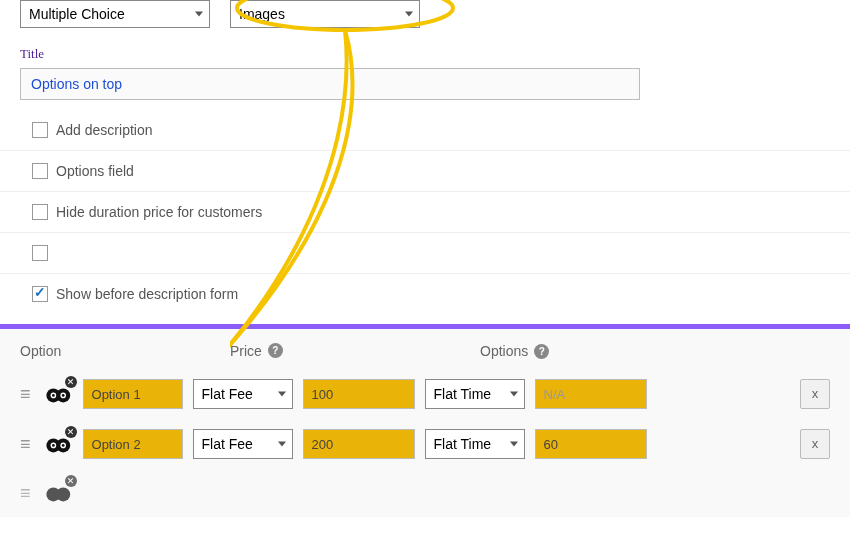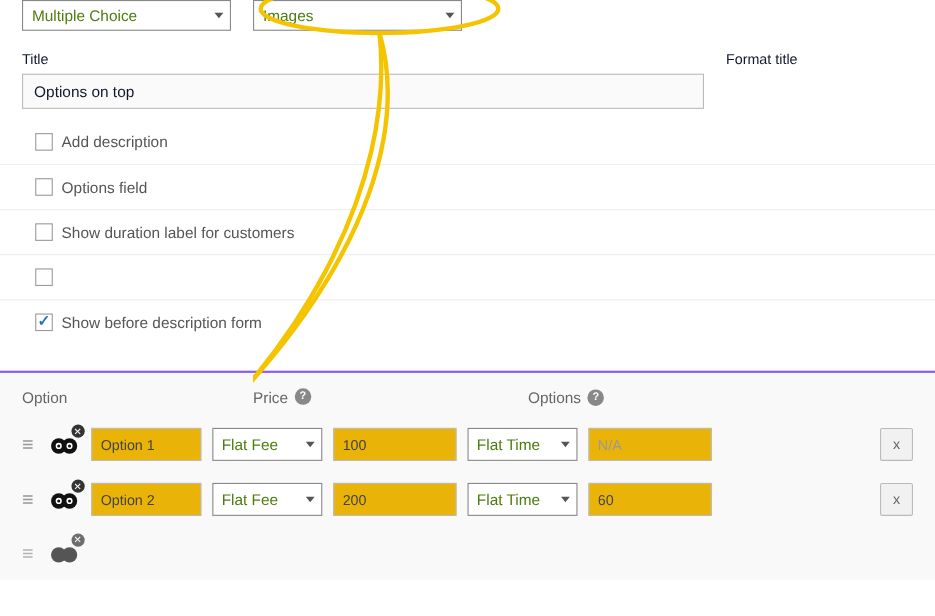--- a/index.html
+++ b/index.html
@@ -1,30 +1,30 @@
 <!DOCTYPE html>
 <html><head>
 <meta charset="utf-8">
 <style>
   * { box-sizing: border-box; font-family: -apple-system, "Segoe UI", Arial, sans-serif; }
   body { margin: 0; background: #fff; width: 850px; height: 560px; overflow: hidden; position: relative; }
   .top-row { display: flex; gap: 20px; padding: 0 20px; }
-  .select { position: relative; width: 190px; height: 28px; border: 1px solid #888; background: #fff; display: flex; align-items: center; padding: 0 8px; font-size: 14px; color: #4d7c0f; }
+  .select { position: relative; width: 190px; height: 28px; border: 1px solid #888; background: #fff; display: flex; align-items: center; padding: 0 8px; font-size: 14px; color: #000000; }
   .select .caret { position: absolute; right: 6px; top: 50%; transform: translateY(-50%); width: 0; height: 0; border-left: 4px solid transparent; border-right: 4px solid transparent; border-top: 5px solid #555; }
   .field-row { display: flex; gap: 20px; padding: 18px 20px 10px; }
   .field-group { display: flex; flex-direction: column; }
-  .field-label { font-size: 13px; color: #0f172a; margin-bottom: 6px; }
-  .text-input { height: 32px; border: 1px solid #bbb; padding: 0 10px; font-size: 14px; color: #0f172a; background: #fafafa; }
+  .field-label { font-size: 13px; color: #4c1d95; margin-bottom: 6px; font-family: Liberation Serif, serif; }
+  .text-input { height: 32px; border: 1px solid #bbb; padding: 0 10px; font-size: 14px; color: #1d4ed8; background: #fafafa; }
   .title-input { width: 620px; }
   .format-select { width: 142px; height: 32px; }
   .checkbox-row { padding: 12px 32px; border-top: 1px solid #eee; display: flex; align-items: center; font-size: 14px; color: #555; }
   .checkbox-row:first-of-type { border-top: none; }
   .cb { width: 16px; height: 16px; border: 1px solid #999; margin-right: 8px; position: relative; background: #fff; }
   .cb.checked::after { content: '✓'; position: absolute; top: -3px; left: 1px; font-size: 14px; color: #1e73be; font-weight: bold; }
-  .options-section { margin-top: 24px; border-top: 2px solid #8b5cf6; background: #f9f9f9; }
+  .options-section { margin-top: 10px; border-top: 5px solid #8b5cf6; background: #f9f9f9; }
   .options-header { display: flex; padding: 14px 20px 10px; font-size: 14px; color: #666; }
   .col-option { width: 210px; }
   .col-price { width: 250px; display: flex; align-items: flex-start; gap: 6px; }
   .col-duration { width: 220px; display: flex; align-items: center; gap: 6px; }
   .help-icon { display: inline-flex; width: 15px; height: 15px; border-radius: 50%; background: #888; color: #fff; font-size: 10px; align-items: center; justify-content: center; font-weight: bold; }
   .option-row { display: flex; align-items: center; padding: 10px 20px; gap: 10px; }
   .drag-handle { color: #999; font-size: 18px; line-height: 10px; letter-spacing: 2px; margin-right: 2px; }
   .drag-handle::before { content: '≡'; }
   .thumb { width: 28px; height: 28px; position: relative; }
   .thumb svg { width: 28px; height: 28px; }
@@ -50,35 +50,34 @@
     <span class="caret"></span>
   </div>
 </div>
 
 <div class="field-row">
   <div class="field-group">
     <span class="field-label">Title</span>
     <input class="text-input title-input" value="Options on top" style="">
   </div>
   <div class="field-group">
-    <span class="field-label">Format title</span>
   </div>
 </div>
 
 <div class="checkbox-row" style="border-top:none">
   <span class="cb"></span>
   <span>Add description</span>
 </div>
 <div class="checkbox-row">
   <span class="cb"></span>
   <span>Options field</span>
 </div>
 <div class="checkbox-row">
   <span class="cb"></span>
-  <span>Show duration label for customers</span>
+  <span>Hide duration price for customers</span>
 </div>
 <div class="checkbox-row">
   <span class="cb"></span>
 </div>
 <div class="checkbox-row">
   <span class="cb checked"></span>
   <span>Show before description form</span>
 </div>
 
 <div class="options-section">

